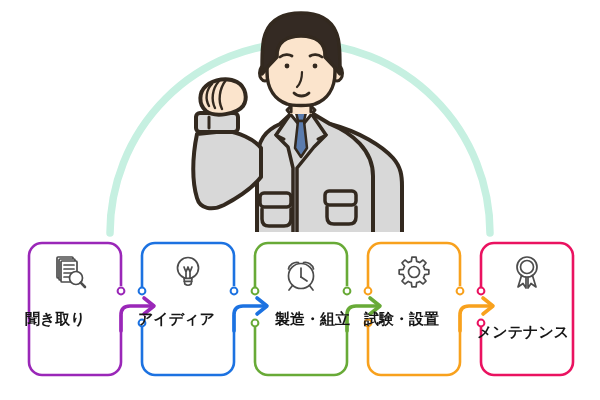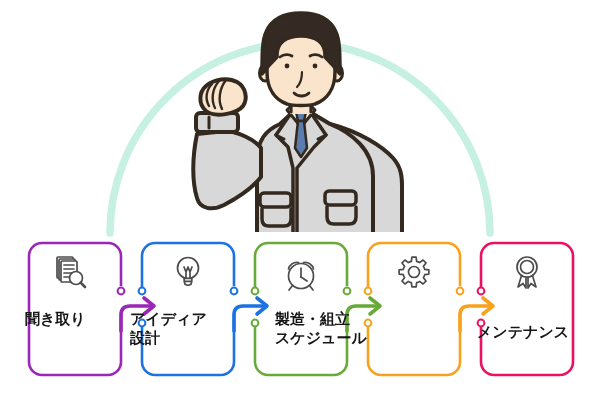--- a/index.html
+++ b/index.html
@@ -159,24 +159,25 @@
     <path d="M-5,3 L-9,16 L-4,12.5 L-1,17 L-1,6 Z" fill="#ffffff"></path>
     <path d="M5,3 L9,16 L4,12.5 L1,17 L1,6 Z" fill="#ffffff"></path>
     <circle cx="0" cy="-4" r="10" fill="#ffffff"></circle>
     <circle cx="0" cy="-4" r="6.5" fill="#ffffff"></circle>
   </g>
 </svg>
 
 <div class="step-label" style="left:25px;">
   <div>聞き取り</div>
 </div>
-<div class="step-label" style="left:130px;">
+<div class="step-label" style="left:138px;">
   <div>アイディア</div>
-  <div>設計</div>
 </div>
 <div class="step-label" style="left:251px;margin-left:24px;">
   <div>製造・組立</div>
-  <div>スケジュール</div>
+</div>
+<div class="step-label" style="left:364px;">
+  <div>試験・設置</div>
 </div>
 <div class="step-label" style="left:477px;margin-top:13px;">
   <div>メンテナンス</div>
 </div>
 </div>
 
 </body></html>

